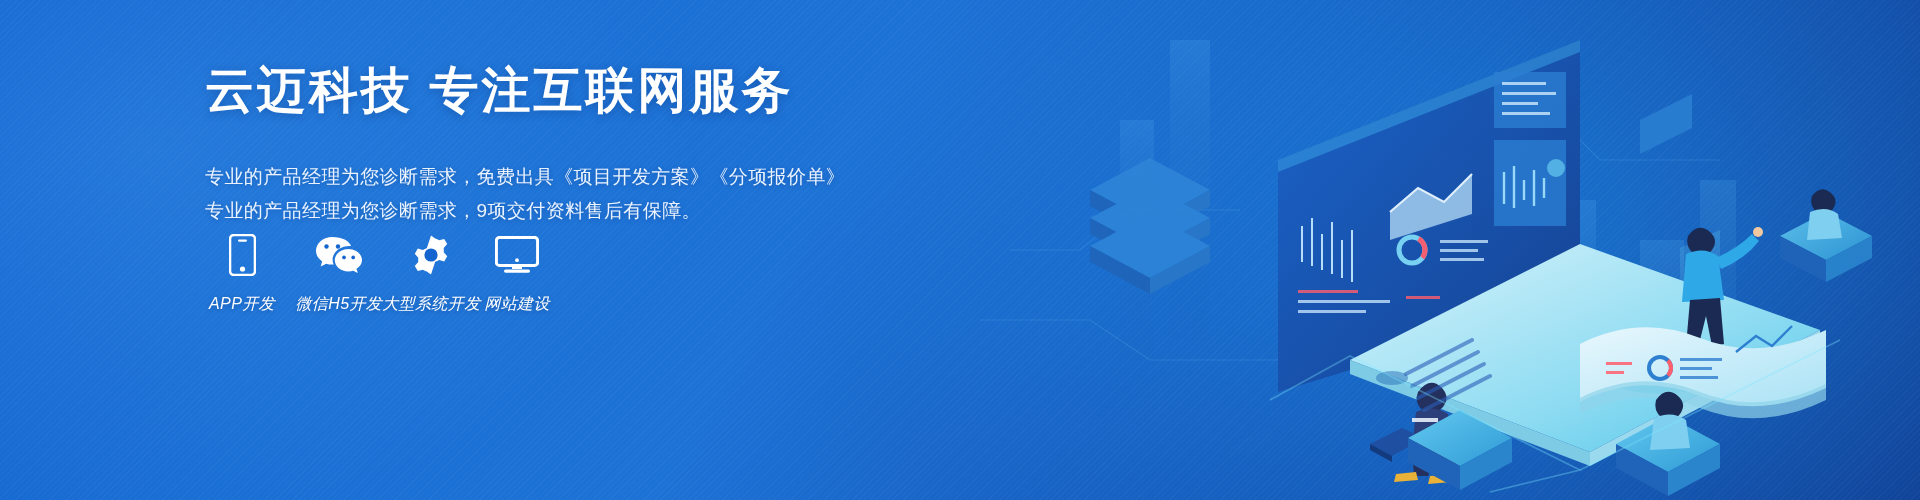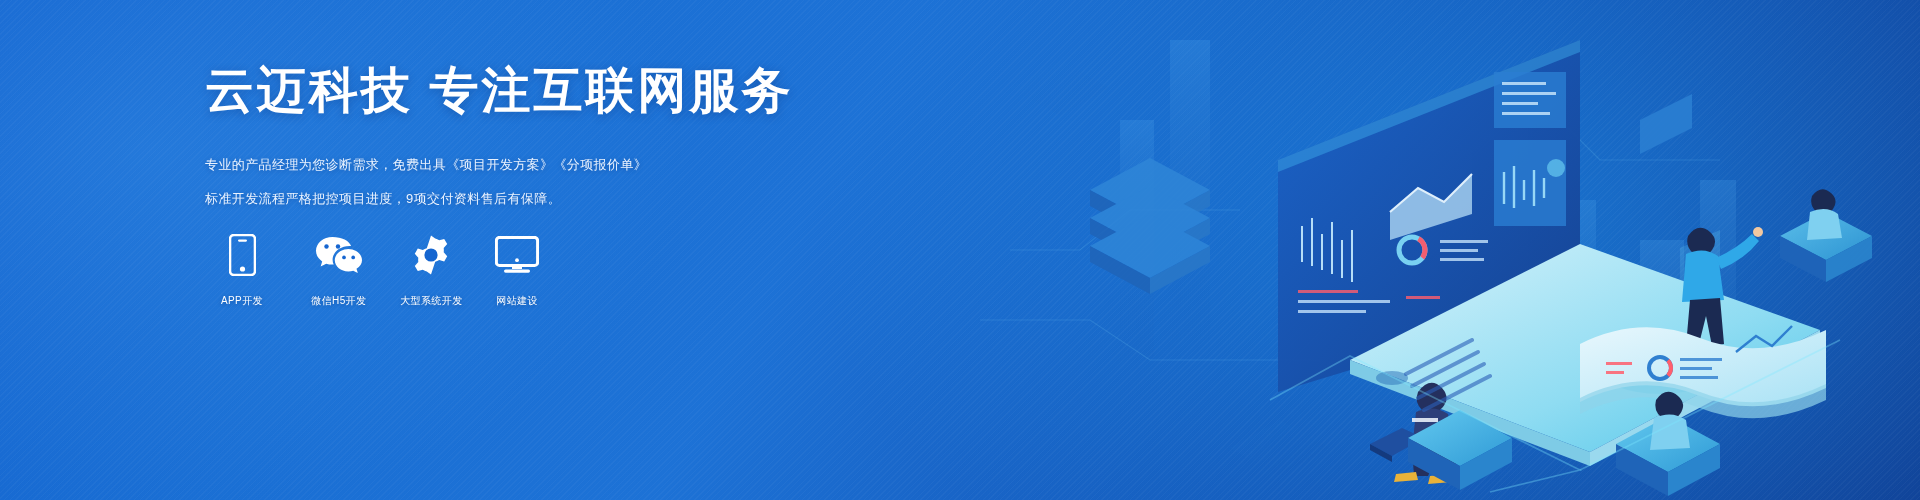--- a/index.html
+++ b/index.html
@@ -38,23 +38,23 @@
   .headline{
     font-size:49px;
     line-height:1.18;
     font-weight:bold;
     color:#ffffff;
     letter-spacing:3px;
     text-shadow:0 2px 10px rgba(0,30,90,0.28);
     white-space:nowrap;
   }
   .subtitle{
-    margin-top:28px;
+    margin-top:40px;
     color:#eaf3ff;
-    font-size:13px;
+    font-size:19px;
     line-height:34px;
     letter-spacing:0.4px;
     text-shadow:0 1px 5px rgba(0,25,80,0.25);
   }
   .subtitle div{ white-space:nowrap; }
 
   
   .services{
     position:absolute;
     left:205px; top:232px;
@@ -70,25 +70,26 @@
     margin-right:0px;
   }
   .service + .service{ margin-left:0; }
   .svc-icon{
     height:46px;
     display:flex; align-items:center; justify-content:center;
     margin-bottom:16px;
   }
   .svc-icon svg{ display:block; }
   .svc-label{
-    font-size:10px;
+    font-size:16px;
     color:#ffffff;
     white-space:nowrap;
     letter-spacing:0.4px;
     text-shadow:0 1px 4px rgba(0,25,80,0.3);
+    font-style:italic;
   }
 
   
   .illus{
     position:absolute;
     right:0; top:0;
     width:900px; height:500px;
     z-index:3;
   }
   .illus svg{ display:block; width:900px; height:500px; }
@@ -328,21 +329,21 @@
         <path d="M250 400 L330 356 L560 470 L470 492"></path>
         <path d="M560 470 L820 340"></path>
       </g>
     </svg>
   </div>
 
   <div class="content">
     <div class="headline">云迈科技 专注互联网服务</div>
     <div class="subtitle">
       <div>专业的产品经理为您诊断需求，免费出具《项目开发方案》《分项报价单》</div>
-      <div>标准开发流程严格把控项目进度，9项交付资料售后有保障。</div>
+      <div>专业的产品经理为您诊断需求，9项交付资料售后有保障。</div>
     </div>
   </div>
 
   <div class="services">
 
     <div class="service" style="width: 74px;">
       <div class="svc-icon">
         <svg width="27" height="42" viewBox="0 0 27 42" xmlns="http://www.w3.org/2000/svg">
           <rect x="1" y="1" width="25" height="40" rx="4" ry="4" fill="none" stroke="#ffffff" stroke-width="2.6"></rect>
           <rect x="9" y="5.5" width="9" height="2.2" rx="1.1" fill="#ffffff"></rect>

